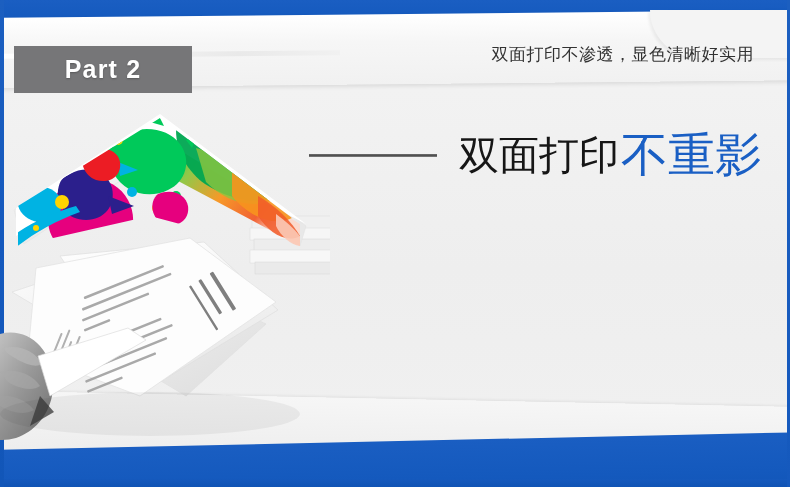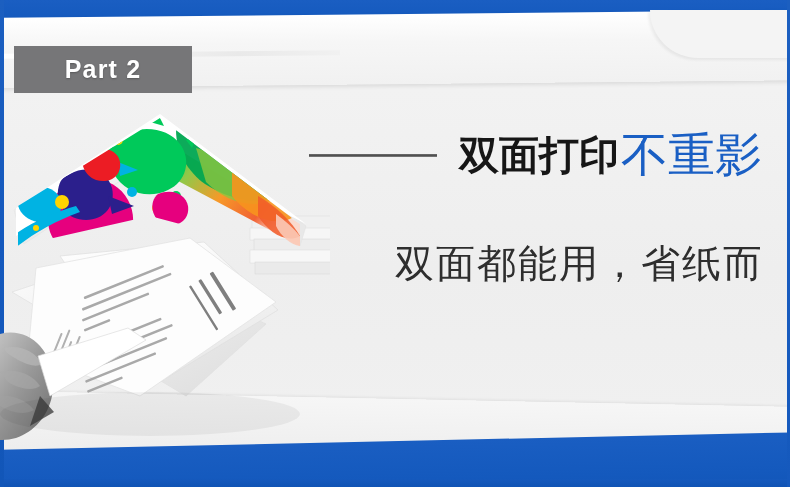--- a/index.html
+++ b/index.html
@@ -122,21 +122,21 @@
     display:flex; align-items:center;
     z-index:8;
   }
   .headline-rule {
     width:128px; height:3px;
     background:linear-gradient(180deg,#6f6f6f 0%,#4a4a4a 60%,#8d8d8d 100%);
     margin-right:22px;
     flex:none;
   }
   .headline-dark {
-    font-size:40px; font-weight:bold; color:#161616;
+    font-size:40px; font-weight:normal; color:#161616;
     letter-spacing:0px; white-space:nowrap;
   }
   .headline-blue {
     font-size:47px; font-weight:normal; color:#1a5fc4;
     letter-spacing:0px; white-space:nowrap;
     margin-left:2px;
   }
 
   
   .subheading {
@@ -176,29 +176,29 @@
 
   <div class="bottom-sheet2"></div>
   <div class="bottom-sheet"></div>
   <div class="bottom-blue"></div>
   <div class="bottom-blue-flat"></div>
 
   <div class="part-tag">
     <span class="part-tag-text">Part 2</span>
   </div>
 
+  <div class="tagline">双面打印不渗透，显色清晰好实用</div>
 
   <div class="headline-row">
     <span class="headline-rule"></span>
     <span class="headline-dark">双面打印</span>
     <span class="headline-blue">不重影</span>
   </div>
 
   <div class="subheading">
-    <div class="sub-line">双面都能用，省纸而</div>
   </div>
 
   <div class="photo">
     <svg width="330" height="360" viewBox="0 0 330 360" xmlns="http://www.w3.org/2000/svg">
       <defs>
         <linearGradient id="paperG" x1="0" y1="0" x2="0.3" y2="1">
           <stop offset="0" stop-color="#ffffff"></stop>
           <stop offset="1" stop-color="#e8e8e8"></stop>
         </linearGradient>
         <linearGradient id="paperG2" x1="0" y1="0" x2="1" y2="1">

